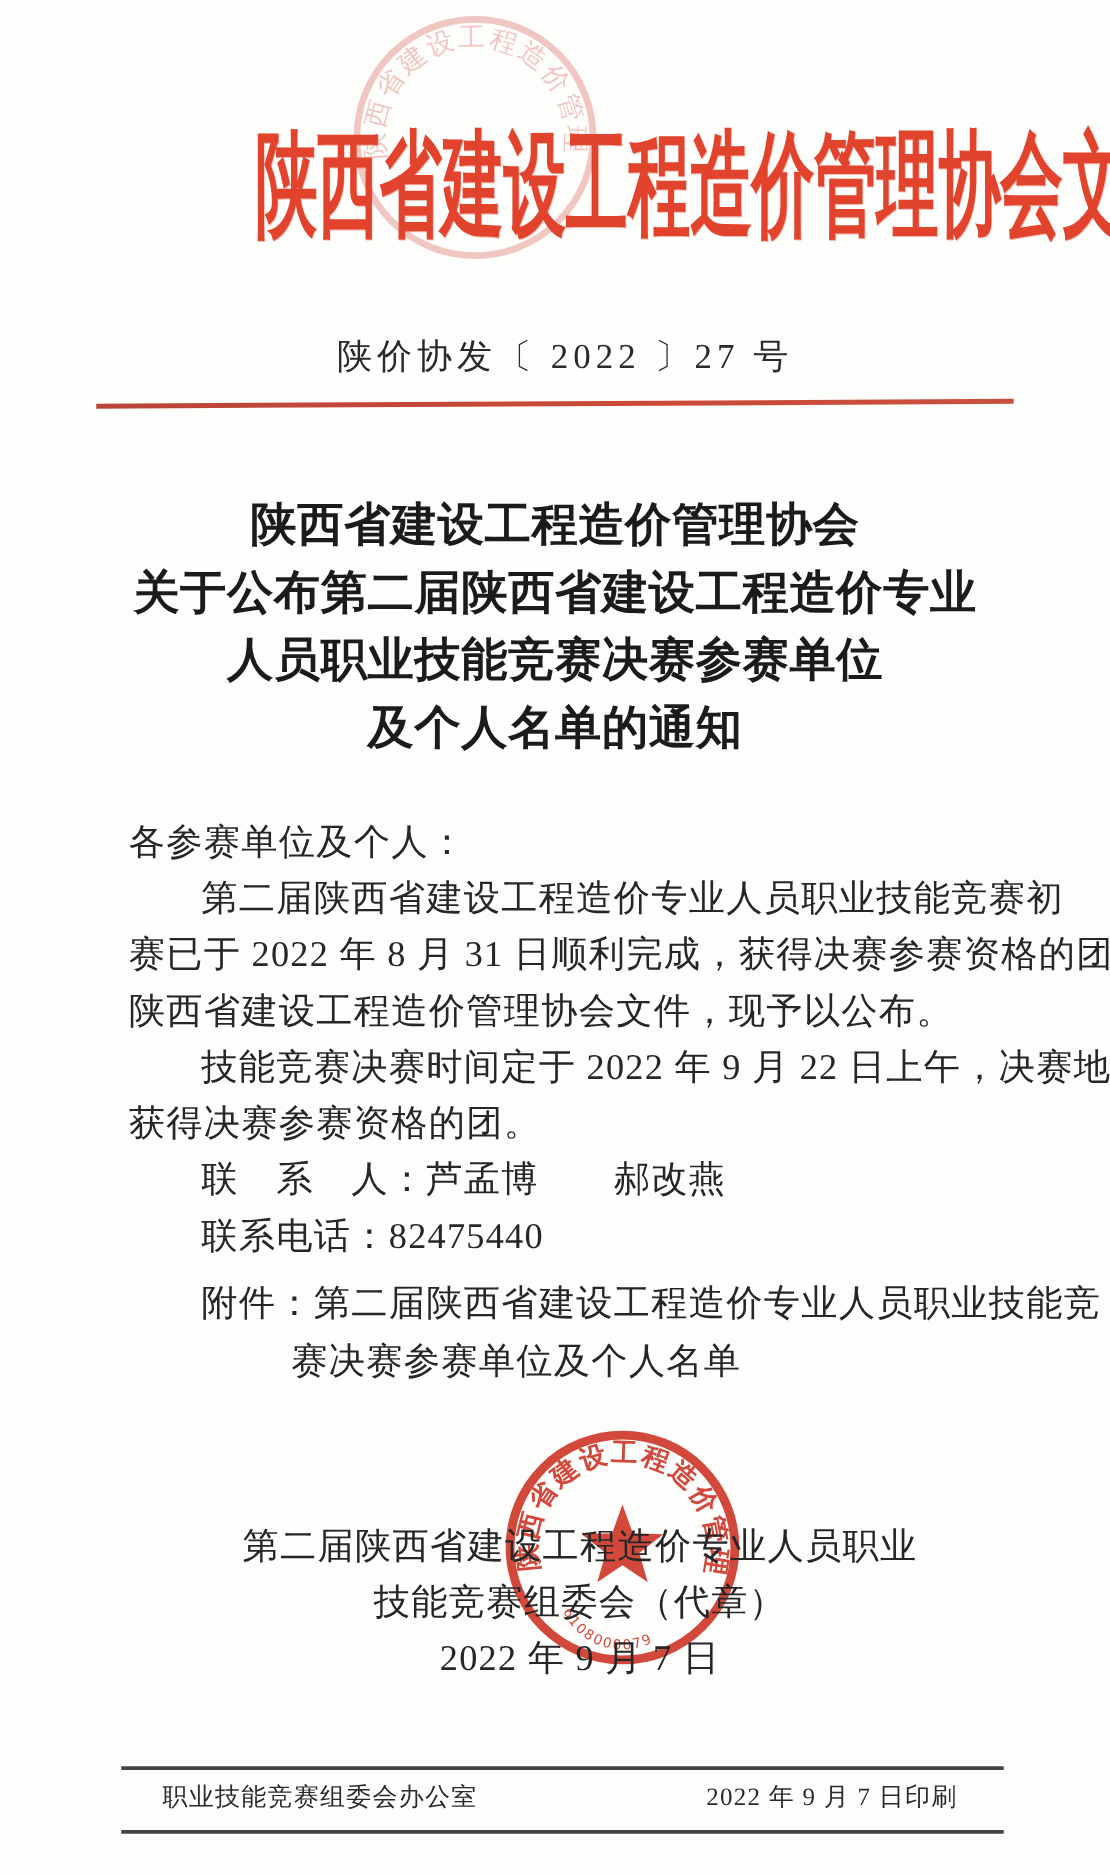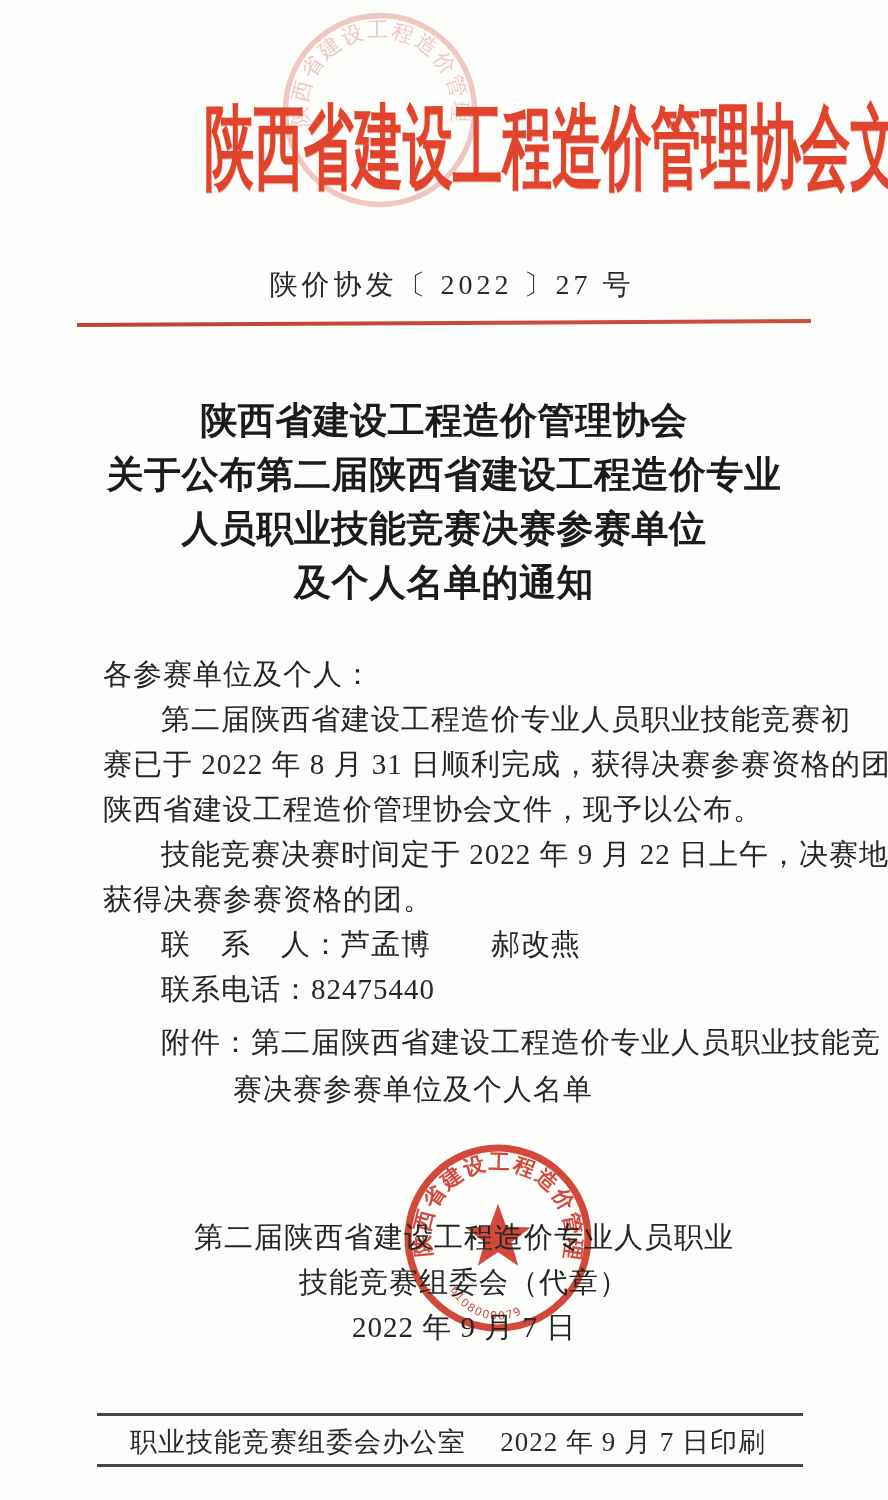--- a/index.html
+++ b/index.html
@@ -80,21 +80,21 @@
     width:192px; height:192px;
     opacity:0.92;
     z-index:2;
   }
   .footer-rule { position:absolute; left:97px; width:706px; height:3px; background:#454545; z-index:2; }
   .footer-rule.top { top:1413px; }
   .footer-rule.bottom { top:1464px; }
   .footer-row {
     position:absolute; left:130px; right:122px; top:1424px;
     display:flex; justify-content:space-between; align-items:center;
-    font-size:27px; color:#2a2a2a;
+    font-size:20px; color:#2a2a2a;
     letter-spacing:1px;
     z-index:2;
   }
 </style>
 </head>
 <body>
 
 <div class="page">
 
   <svg class="stamp-top" viewBox="0 0 190 190">

